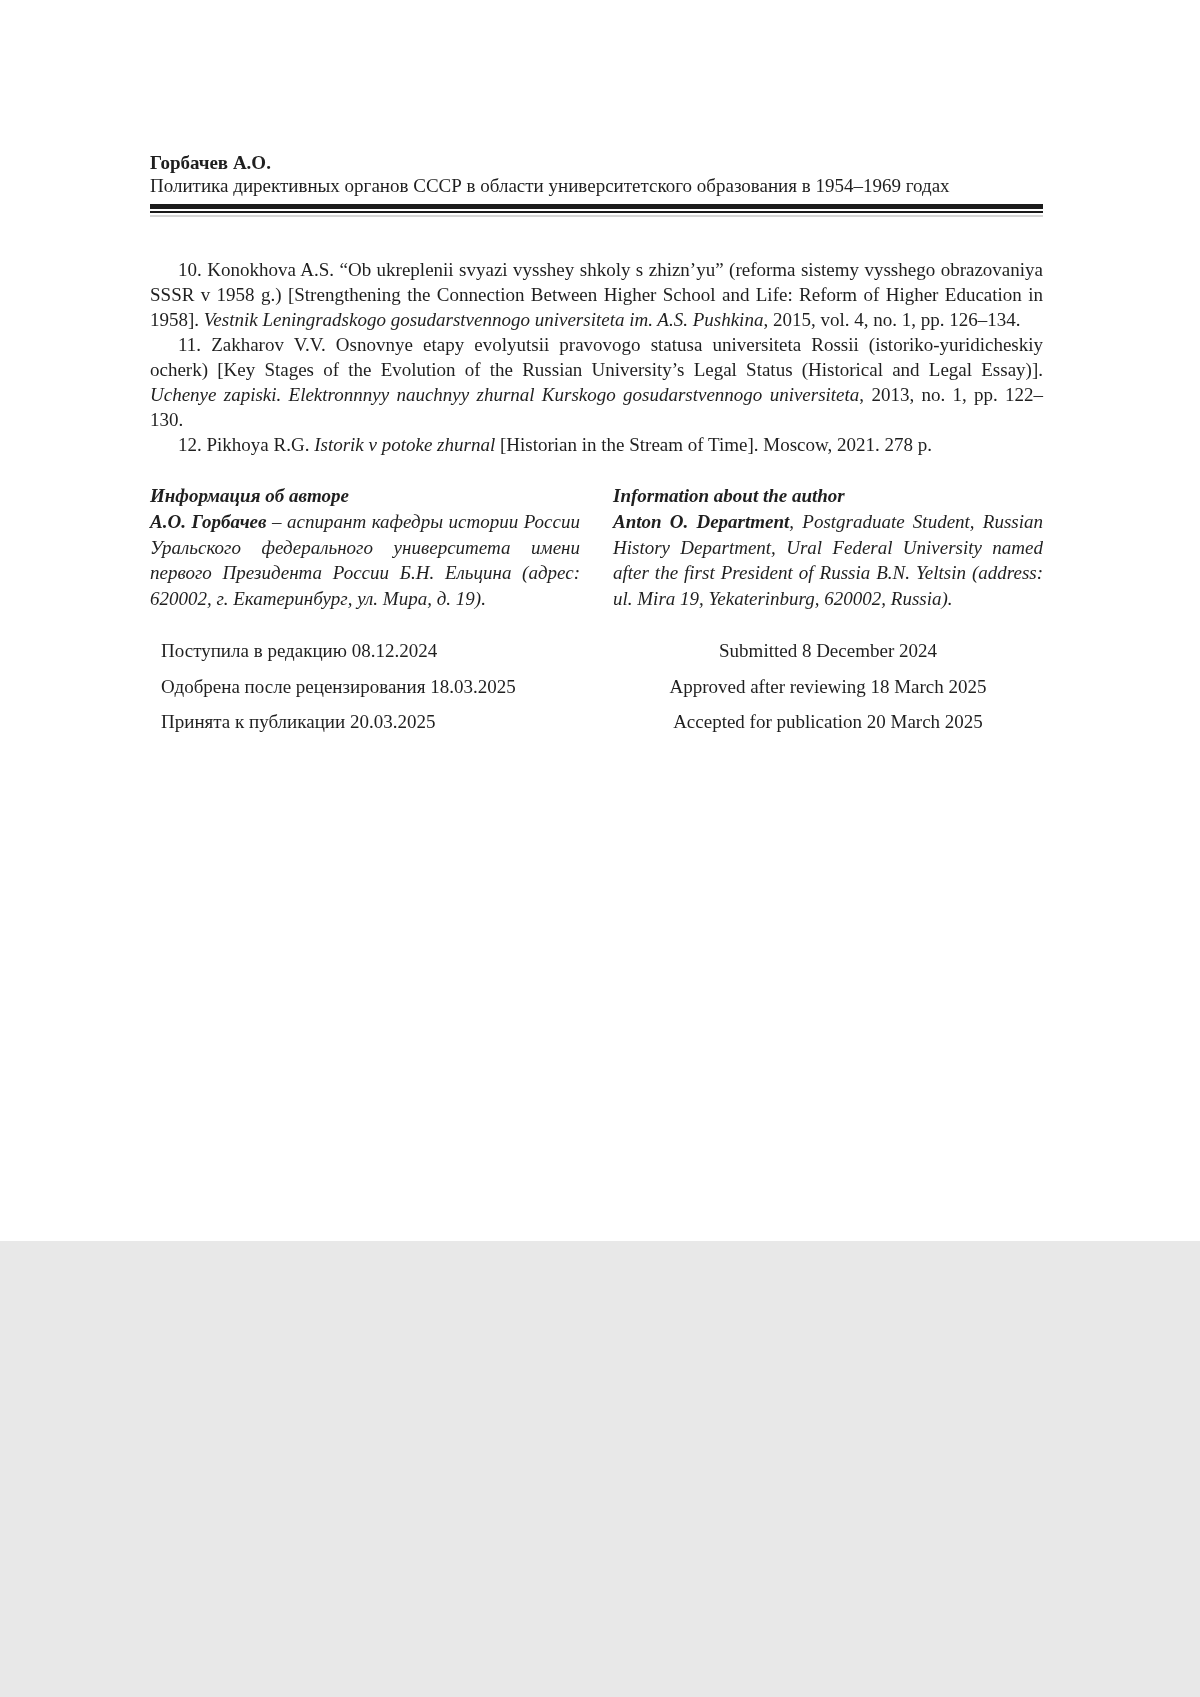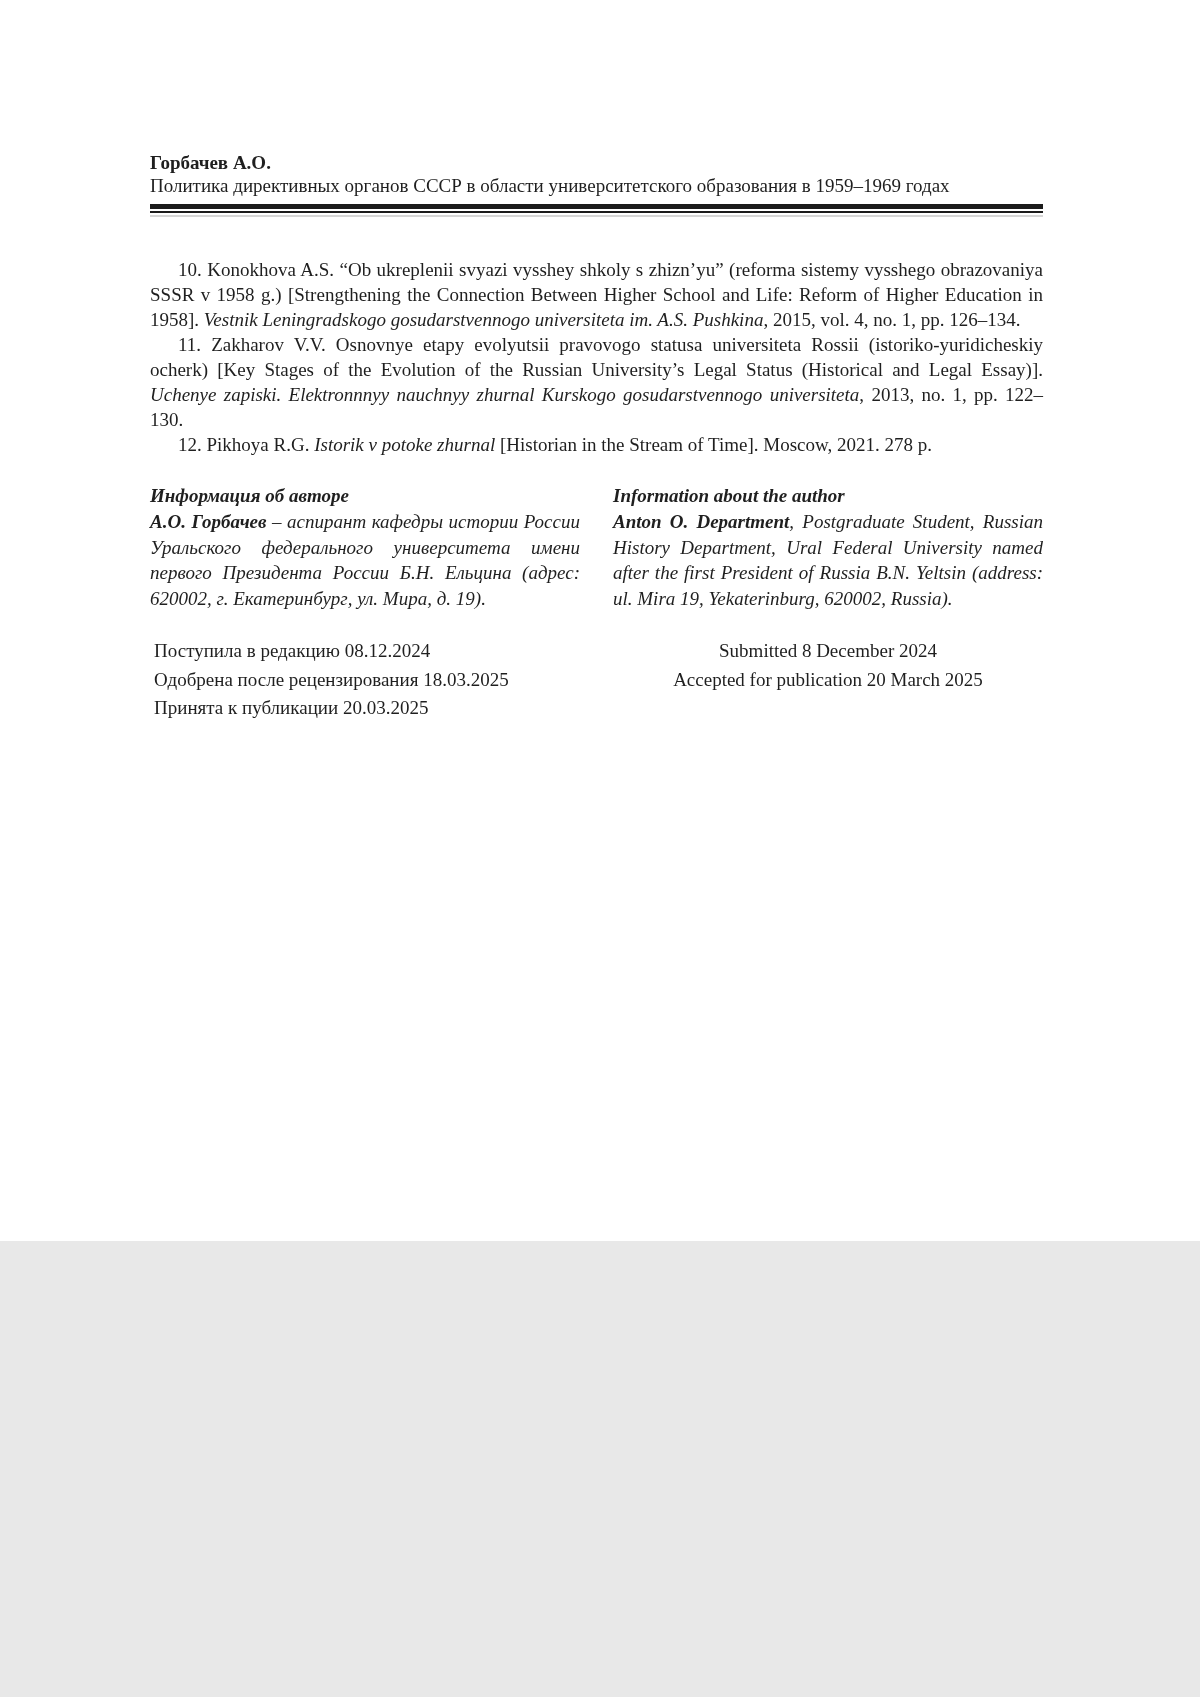--- a/index.html
+++ b/index.html
@@ -65,21 +65,21 @@
     text-align: justify;
     min-height: 104px;
   }
   .bio .name { font-weight: bold; }
   .dates {
     margin-top: 26px;
     font-size: 19px;
     line-height: 24.5px;
   }
   .dates-right { text-align: center; }
-  .date-line { margin: 4px; }
+  .date-line { margin: 11px; }
 
   
   .page-number {
     position: absolute;
     left: 596px;
     top: 1453px;
     width: 100px;
     text-align: center;
     font-size: 20px;
     color: #2a2a2a;
@@ -87,21 +87,21 @@
   }
 </style>
 </head>
 <body>
 
 <div class="page">
   <div class="content">
 
     <div class="running-head">
       <div class="running-author">Горбачев А.О.</div>
-      <div class="running-title">Политика директивных органов СССР в области университетского образования в 1959–1969 годах</div>
+      <div class="running-title">Политика директивных органов СССР в области университетского образования в 1954–1969 годах</div>
       <div class="header-rule">
         <div class="bar-thick"></div>
         <div class="bar-gap"></div>
         <div class="bar-thin"></div>
         <div class="bar-light"></div>
       </div>
     </div>
 
     <div class="refs">
       <p class="ref"><span>10. Konokhova A.S. “Ob ukreplenii svyazi vysshey shkoly s zhizn’yu” (reforma sistemy vysshego obrazovaniya SSSR v 1958 g.) [Strengthening the Connection Between Higher School and Life: Reform of Higher Education in 1958]. </span><span class="it">Vestnik Leningradskogo gosudarstvennogo universiteta im. A.S. Pushkina</span><span>, 2015, vol. 4, no. 1, pp. 126–134.</span></p>
@@ -119,20 +119,21 @@
           <p class="date-line">Одобрена после рецензирования 18.03.2025</p>
           <p class="date-line">Принята к публикации 20.03.2025</p>
         </div>
       </div>
 
       <div class="col">
         <div class="col-heading">Information about the author</div>
         <div class="bio"><span class="name">Anton O. Department</span><span>, Postgraduate Student, Russian History Department, Ural Federal University named after the first President of Russia B.N. Yeltsin (address: ul. Mira 19, Yekaterinburg, 620002, Russia).</span></div>
         <div class="dates dates-right">
           <p class="date-line">Submitted 8 December 2024</p>
+          <p class="date-line">Approved after reviewing 18 March 2025</p>
           <p class="date-line">Accepted for publication 20 March 2025</p>
         </div>
       </div>
 
     </div>
   </div>
 
   <div class="page-number">36</div>
 </div>
 

